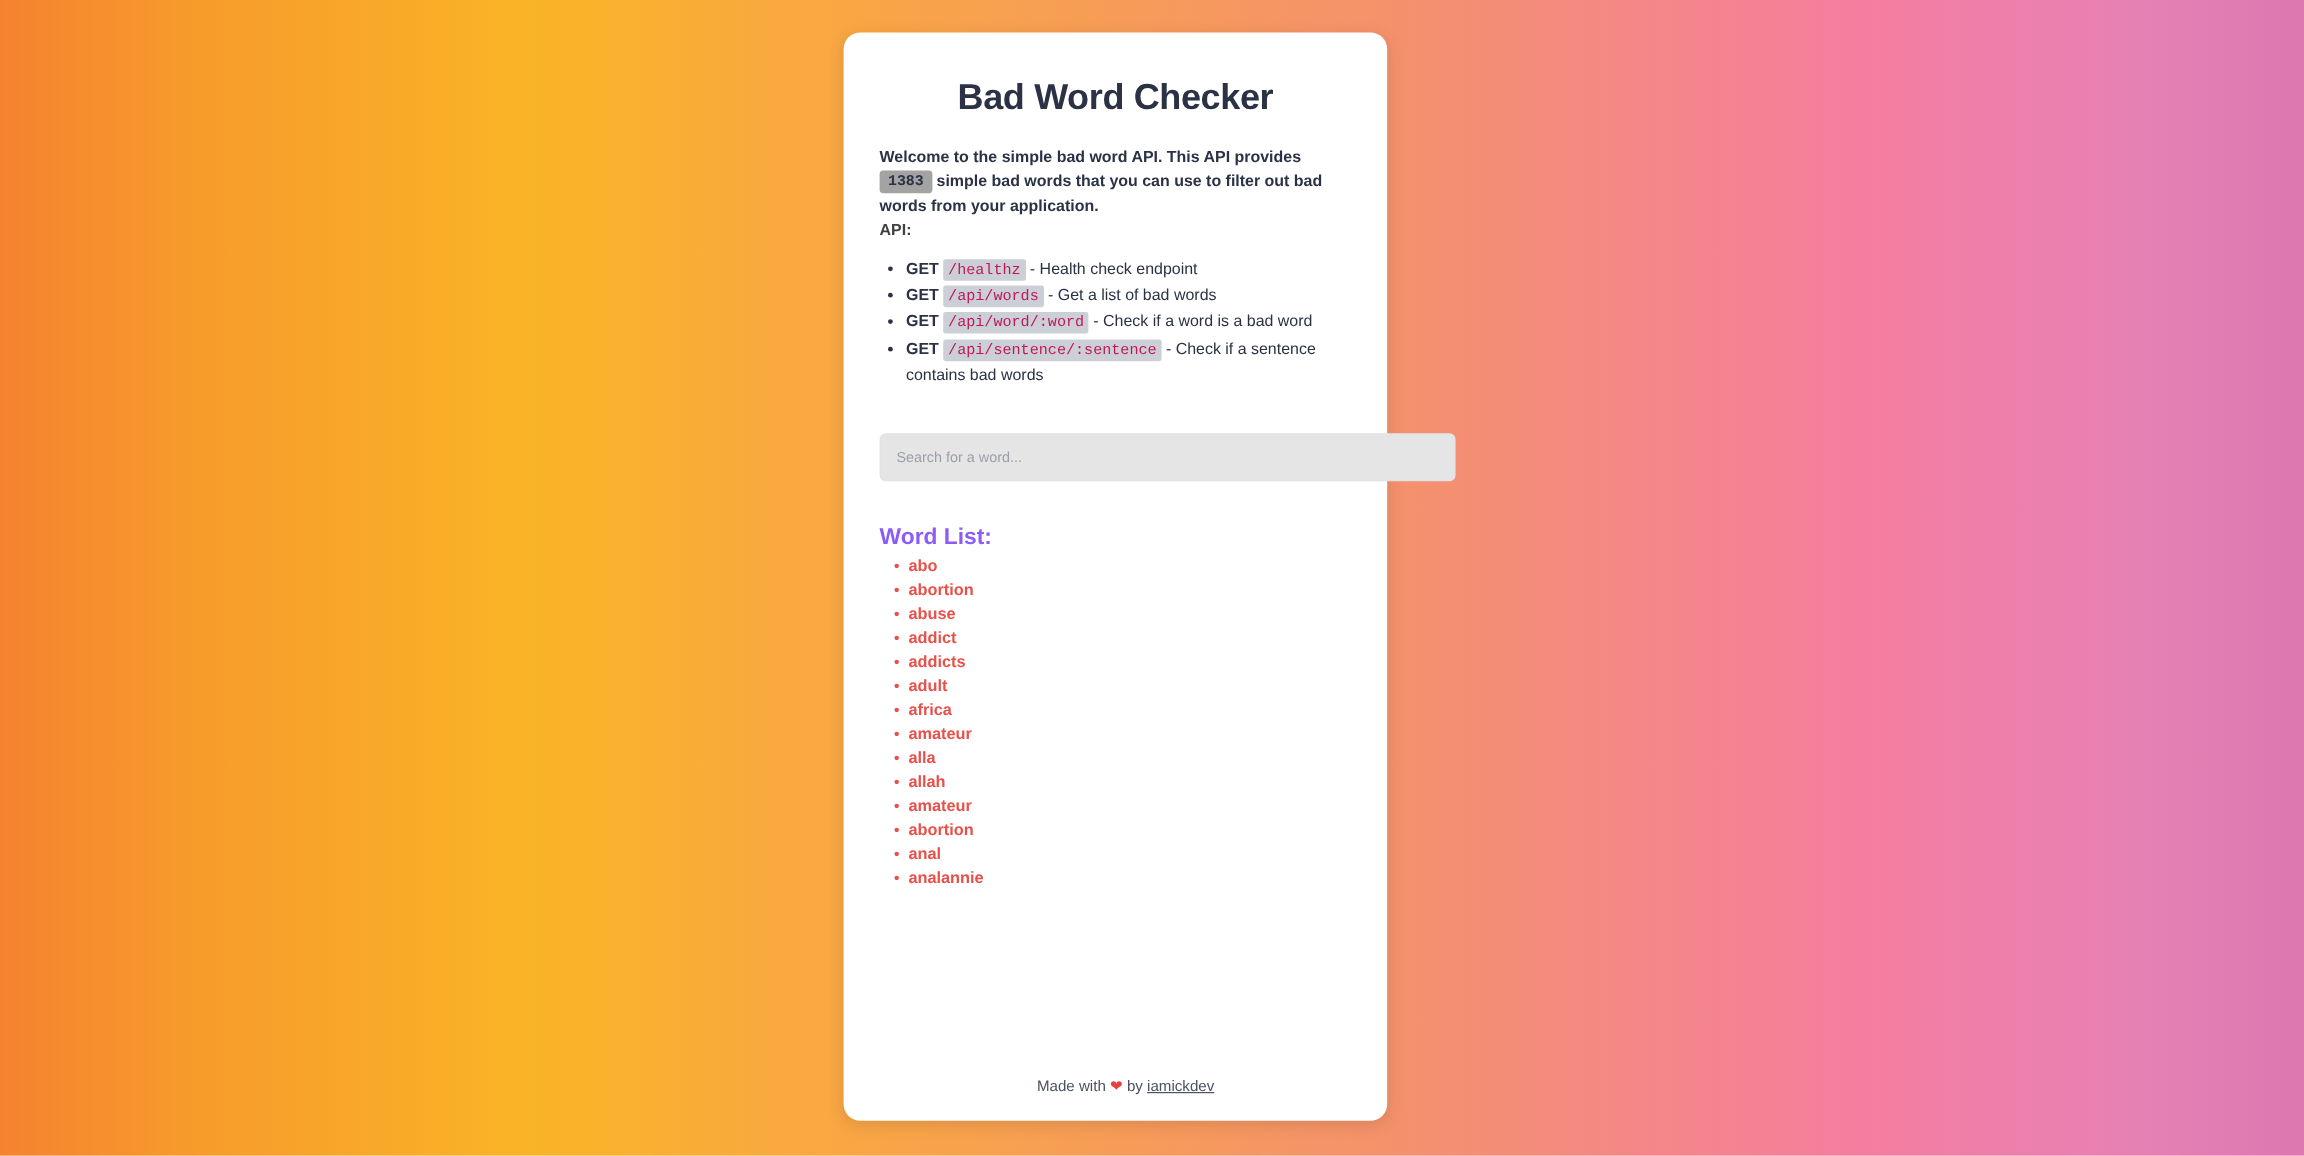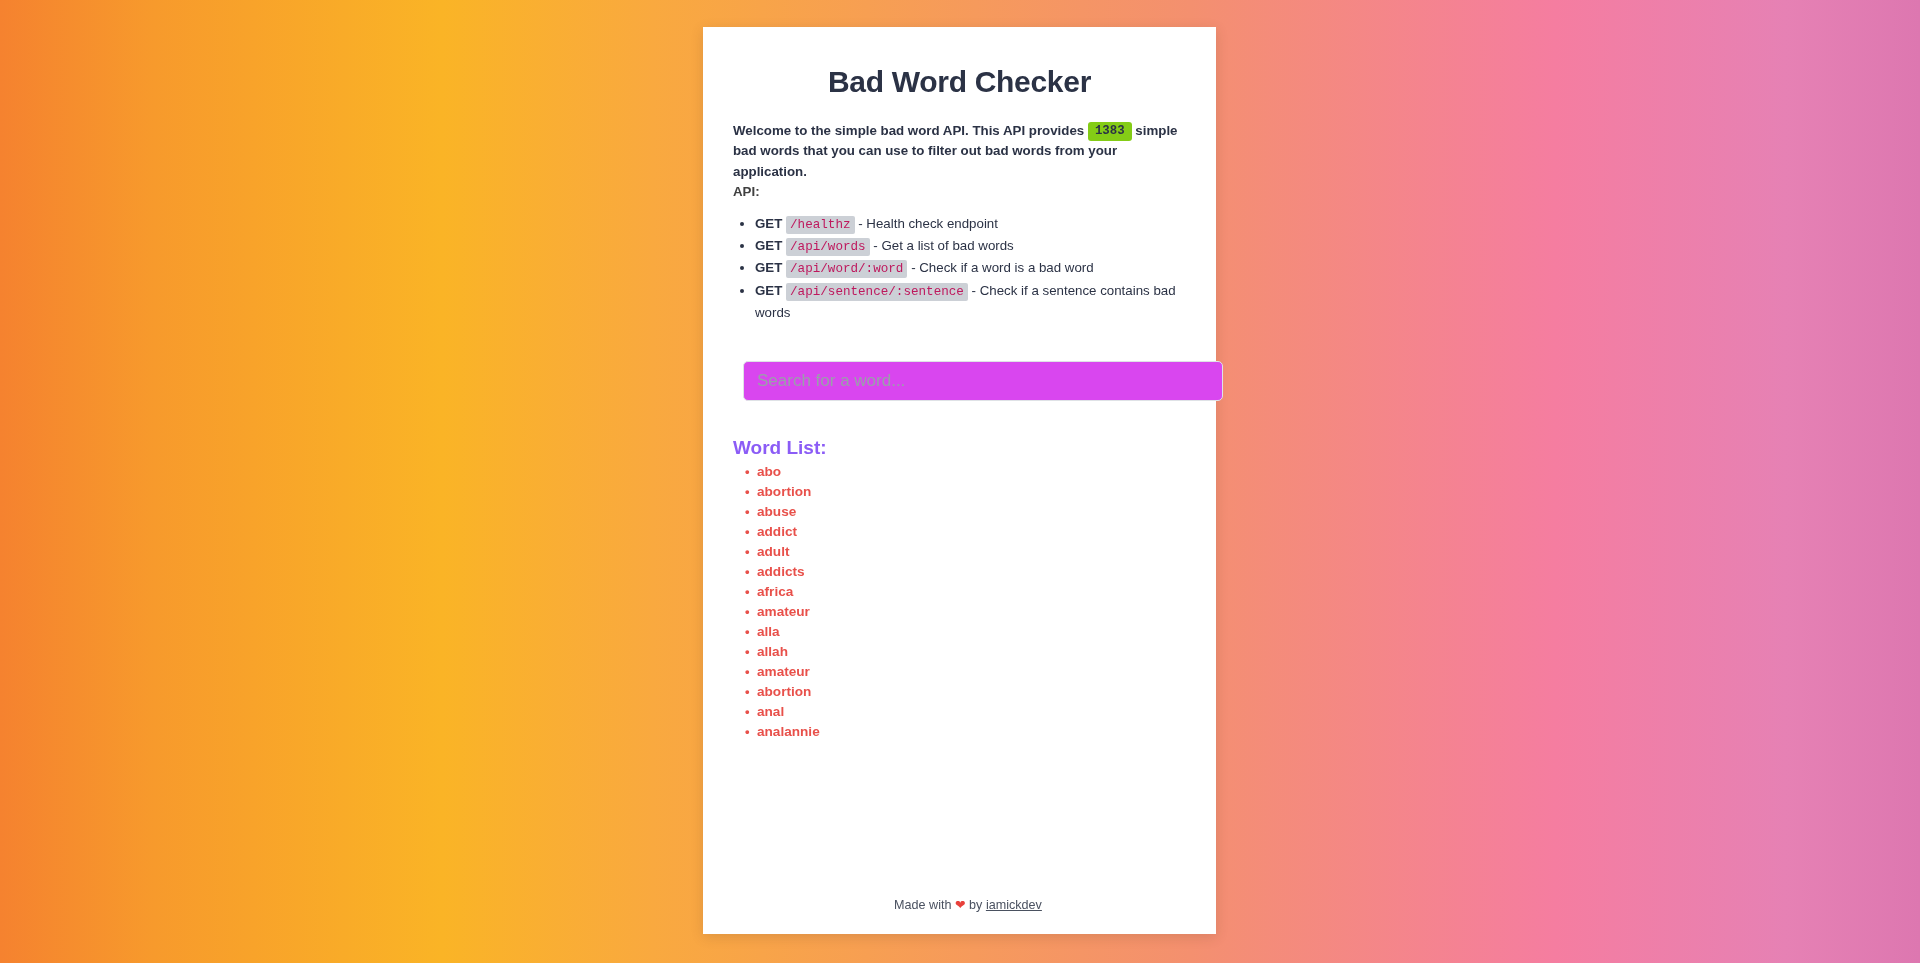--- a/index.html
+++ b/index.html
@@ -26,24 +26,24 @@
   #page-root {
     width: 1920px;
     height: 963px;
     position: relative;
   }
 
   .card {
     position: absolute;
     left: 703px;
     top: 27px;
-    width: 513px;
+    width: 453px;
     height: 907px;
     background: #ffffff;
-    border-radius: 0;
+    border-radius: 14px;
     box-shadow: 0 3px 12px rgba(80, 50, 30, 0.16);
     padding: 22px 30px 0 30px;
   }
 
   .page-title {
     text-align: center;
     font-size: 30px;
     font-weight: bold;
     color: #2b3245;
     letter-spacing: -0.3px;
@@ -53,21 +53,21 @@
 
   .intro {
     font-size: 13.3px;
     font-weight: bold;
     color: #2b3245;
     line-height: 20.3px;
   }
 
   .count-badge {
     display: inline-block;
-    background: #84cc16;
+    background: #a3a3a3;
     color: #2b3245;
     font-family: "Liberation Mono", monospace;
     font-size: 12.4px;
     font-weight: bold;
     padding: 1px 7px;
     border-radius: 3px;
     line-height: 17px;
     vertical-align: 1px;
   }
 
@@ -108,29 +108,28 @@
   }
 
   .endpoint-desc { color: #2b3245; }
 
   .search-wrap { margin-top: 38px; }
 
   .search-input {
     display: block;
     width: 480px;
     height: 40px;
-    background: #d946ef;
+    background: #e5e5e5;
     border: 1px solid #dfe2e6;
     border-radius: 5px;
     padding: 0 13px;
     font-family: "Liberation Sans", sans-serif;
-    font-size: 17px;
+    font-size: 12px;
     color: #2b3245;
     outline: none;
-    margin-left: 10px;
   }
 
   .search-input::placeholder { color: #9aa0aa; }
 
   .wordlist-label {
     margin-top: 36px;
     font-size: 19px;
     font-weight: bold;
     color: #8b5cf6;
   }
@@ -219,22 +218,22 @@
       <input class="search-input" type="text" placeholder="Search for a word..." style="">
     </div>
 
     <div class="wordlist-label">Word List:</div>
 
     <ul class="word-list">
       <li>abo</li>
       <li>abortion</li>
       <li>abuse</li>
       <li>addict</li>
+      <li>addicts</li>
       <li>adult</li>
-      <li>addicts</li>
       <li>africa</li>
       <li>amateur</li>
       <li>alla</li>
       <li>allah</li>
       <li>amateur</li>
       <li>abortion</li>
       <li>anal</li>
       <li>analannie</li>
     </ul>
 

